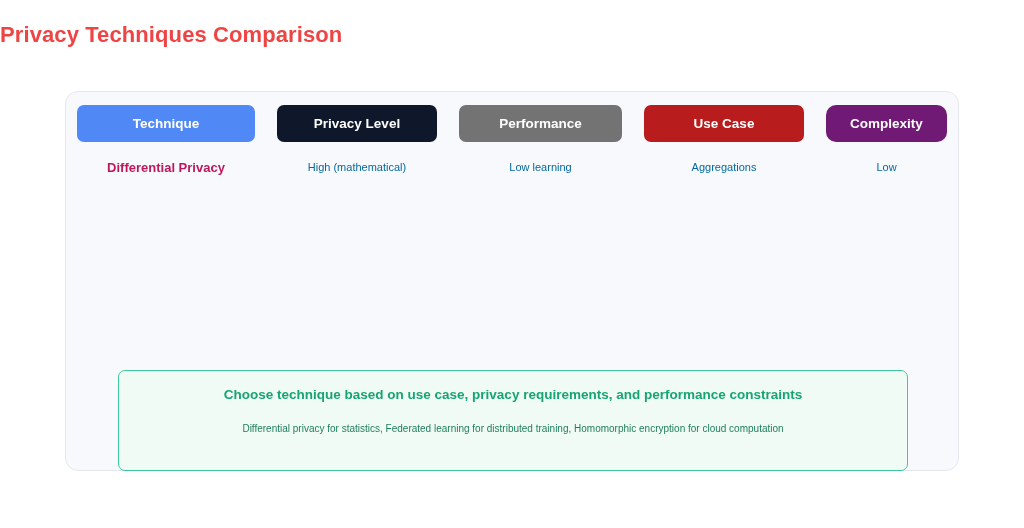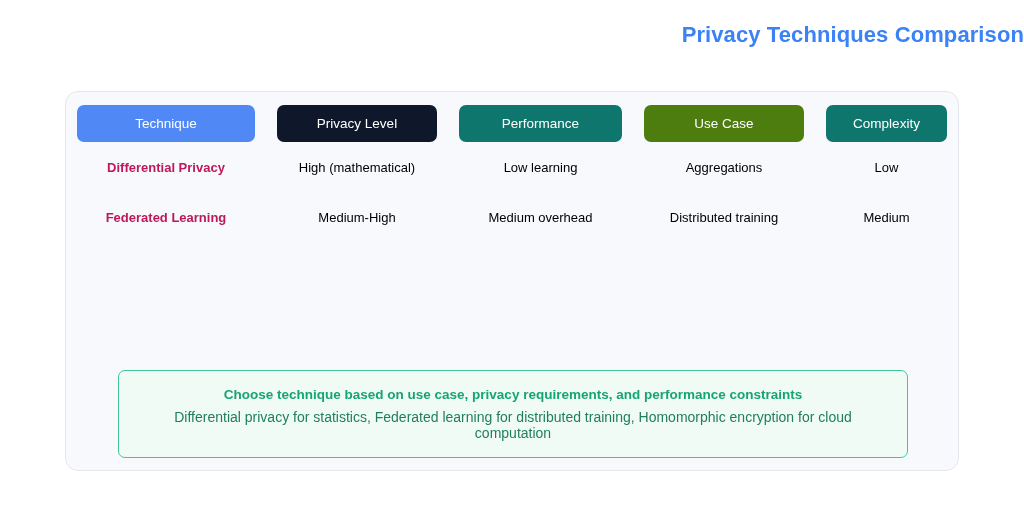--- a/index.html
+++ b/index.html
@@ -16,25 +16,25 @@
   }
   .page {
     width: 1024px;
     height: 528px;
     position: relative;
     box-sizing: border-box;
   }
   .page-title {
     margin: 0;
     padding-top: 22px;
-    text-align: right;
+    text-align: left;
     font-size: 22px;
     font-weight: bold;
     letter-spacing: 0.1px;
-    color: #3b82f6;
+    color: #ef4444;
   }
   .card {
     position: absolute;
     left: 65px;
     top: 91px;
     width: 894px;
     height: 380px;
     box-sizing: border-box;
     background: #f8f9fc;
     border: 1px solid #e4e7ee;
@@ -50,65 +50,65 @@
     padding: 0;
   }
   .header-cell-wrap {
     padding: 13px 11px 0 11px;
   }
   .pill {
     display: block;
     border-radius: 7px;
     color: #ffffff;
     font-size: 13.5px;
-    font-weight: normal;
+    font-weight: bold;
     text-align: center;
     line-height: 19px;
     padding: 9px 4px;
   }
   .col-technique  { width: 200px; }
   .col-privacy    { width: 182px; }
   .col-performance{ width: 185px; }
   .col-usecase    { width: 182px; }
   .col-complexity { width: 143px; }
 
   .body-row td {
     height: 50px;
-    font-size: 13px;
+    font-size: 11px;
     text-align: center;
     vertical-align: middle;
-    color: #000000;
+    color: #0369a1;
     padding: 0 6px;
   }
   .body-row td.first-col {
     font-weight: bold;
     font-size: 13px;
     color: #be185d;
   }
   .footer-note {
     position: absolute;
     left: 52px;
     top: 278px;
     width: 790px;
     box-sizing: border-box;
     background: #f1fbf6;
     border: 1.5px solid #3fc79a;
     border-radius: 7px;
-    padding: 14px 16px 16px 16px;
+    padding: 14px 16px 33px 16px;
     text-align: center;
   }
   .footer-title {
     font-size: 13.5px;
     font-weight: bold;
     color: #16a571;
     line-height: 19px;
   }
   .footer-sub {
-    margin-top: 5px;
-    font-size: 14px;
+    margin-top: 17px;
+    font-size: 10px;
     color: #1f7f5c;
     line-height: 16px;
   }
 </style>
 </head>
 <body>
 
 <div class="page">
 
   <h1 class="page-title">Privacy Techniques Comparison</h1>
@@ -131,51 +131,44 @@
               <span class="pill" id="pill-0" style="background: rgb(80, 137, 245);">Technique</span>
             </div>
           </th>
           <th>
             <div class="header-cell-wrap">
               <span class="pill" id="pill-1" style="background: #0f172a;">Privacy Level</span>
             </div>
           </th>
           <th>
             <div class="header-cell-wrap">
-              <span class="pill" id="pill-2" style="background: #0f766e;">Performance</span>
+              <span class="pill" id="pill-2" style="background: #737373;">Performance</span>
             </div>
           </th>
           <th>
             <div class="header-cell-wrap">
-              <span class="pill" id="pill-3" style="background: #4d7c0f;">Use Case</span>
+              <span class="pill" id="pill-3" style="background: #b91c1c;">Use Case</span>
             </div>
           </th>
           <th>
             <div class="header-cell-wrap">
-              <span class="pill" id="pill-4" style="background: #0f766e;">Complexity</span>
+              <span class="pill" id="pill-4" style="background: #701a75; border-radius: 10px;">Complexity</span>
             </div>
           </th>
         </tr>
       </thead>
 
       <tbody>
         <tr class="body-row">
           <td class="first-col">Differential Privacy</td>
           <td>High (mathematical)</td>
           <td>Low learning</td>
           <td>Aggregations</td>
           <td>Low</td>
         </tr>
-        <tr class="body-row">
-          <td class="first-col">Federated Learning</td>
-          <td>Medium-High</td>
-          <td>Medium overhead</td>
-          <td>Distributed training</td>
-          <td>Medium</td>
-        </tr>
       </tbody>
     </table>
 
     <div class="footer-note">
       <div class="footer-title">Choose technique based on use case, privacy requirements, and performance constraints</div>
       <div class="footer-sub">Differential privacy for statistics, Federated learning for distributed training, Homomorphic encryption for cloud computation</div>
     </div>
 
   </div>
 </div>

